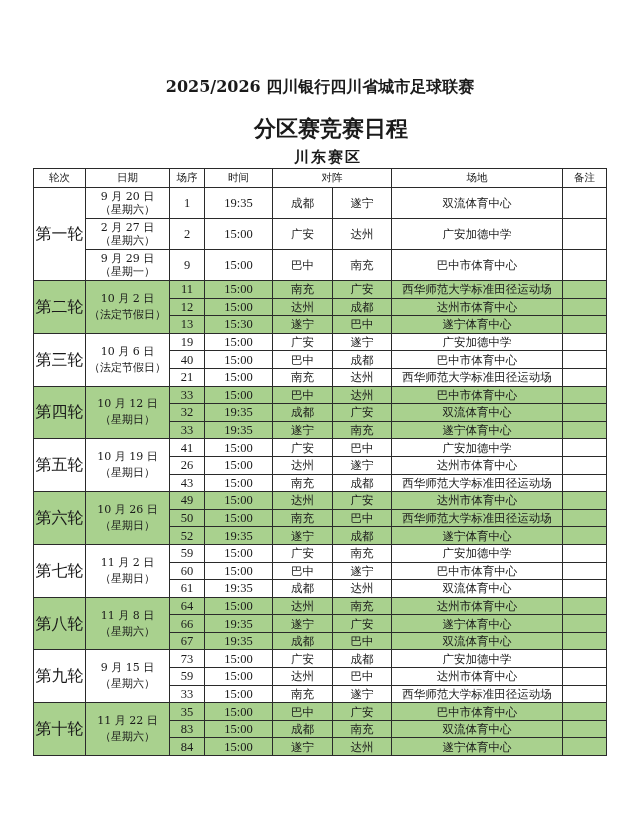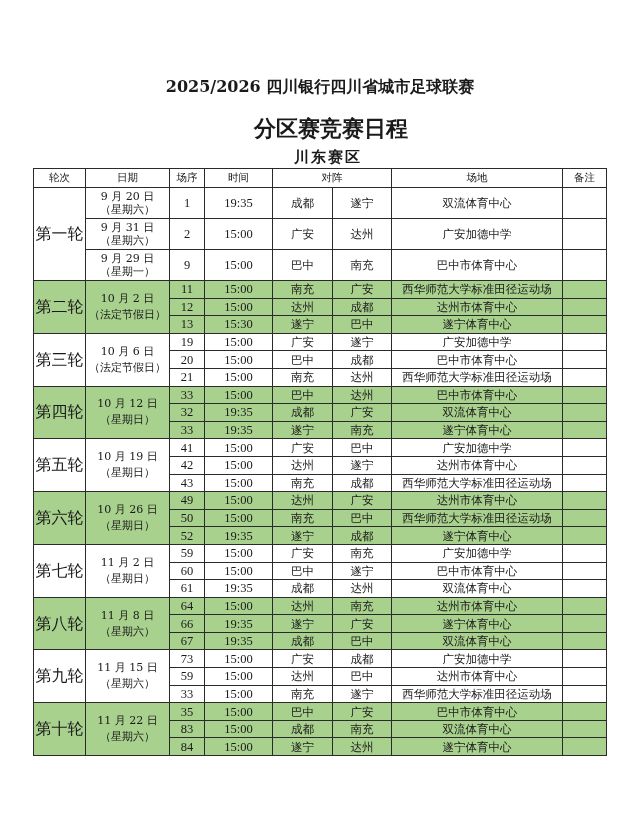--- a/index.html
+++ b/index.html
@@ -61,21 +61,21 @@
         </td>
         <td class="num">1</td>
         <td class="num">19:35</td>
         <td>成都</td>
         <td>遂宁</td>
         <td>双流体育中心</td>
         <td></td>
       </tr>
       <tr class="r1">
         <td class="date">
-          <div>9 月 31 日</div>
+          <div>2 月 27 日</div>
           <div>（星期六）</div>
         </td>
         <td class="num">2</td>
         <td class="num">15:00</td>
         <td>广安</td>
         <td>达州</td>
         <td>广安加德中学</td>
         <td></td>
       </tr>
       <tr class="r1">
@@ -126,21 +126,21 @@
           <div>（法定节假日）</div>
         </td>
         <td class="num">19</td>
         <td class="num">15:00</td>
         <td>广安</td>
         <td>遂宁</td>
         <td>广安加德中学</td>
         <td></td>
       </tr>
       <tr class="rn">
-        <td class="num">20</td>
+        <td class="num">40</td>
         <td class="num">15:00</td>
         <td>巴中</td>
         <td>成都</td>
         <td>巴中市体育中心</td>
         <td></td>
       </tr>
       <tr class="rn">
         <td class="num">21</td>
         <td class="num">15:00</td>
         <td>南充</td>
@@ -184,21 +184,21 @@
           <div>（星期日）</div>
         </td>
         <td class="num">41</td>
         <td class="num">15:00</td>
         <td>广安</td>
         <td>巴中</td>
         <td>广安加德中学</td>
         <td></td>
       </tr>
       <tr class="rn">
-        <td class="num">42</td>
+        <td class="num">26</td>
         <td class="num">15:00</td>
         <td>达州</td>
         <td>遂宁</td>
         <td>达州市体育中心</td>
         <td></td>
       </tr>
       <tr class="rn">
         <td class="num">43</td>
         <td class="num">15:00</td>
         <td>南充</td>
@@ -289,21 +289,21 @@
         <td class="num">67</td>
         <td class="num">19:35</td>
         <td>成都</td>
         <td>巴中</td>
         <td>双流体育中心</td>
         <td></td>
       </tr>
       <tr class="rn">
         <td rowspan="3" class="round">第九轮</td>
         <td rowspan="3" class="date">
-          <div>11 月 15 日</div>
+          <div>9 月 15 日</div>
           <div>（星期六）</div>
         </td>
         <td class="num">73</td>
         <td class="num">15:00</td>
         <td>广安</td>
         <td>成都</td>
         <td>广安加德中学</td>
         <td></td>
       </tr>
       <tr class="rn">

